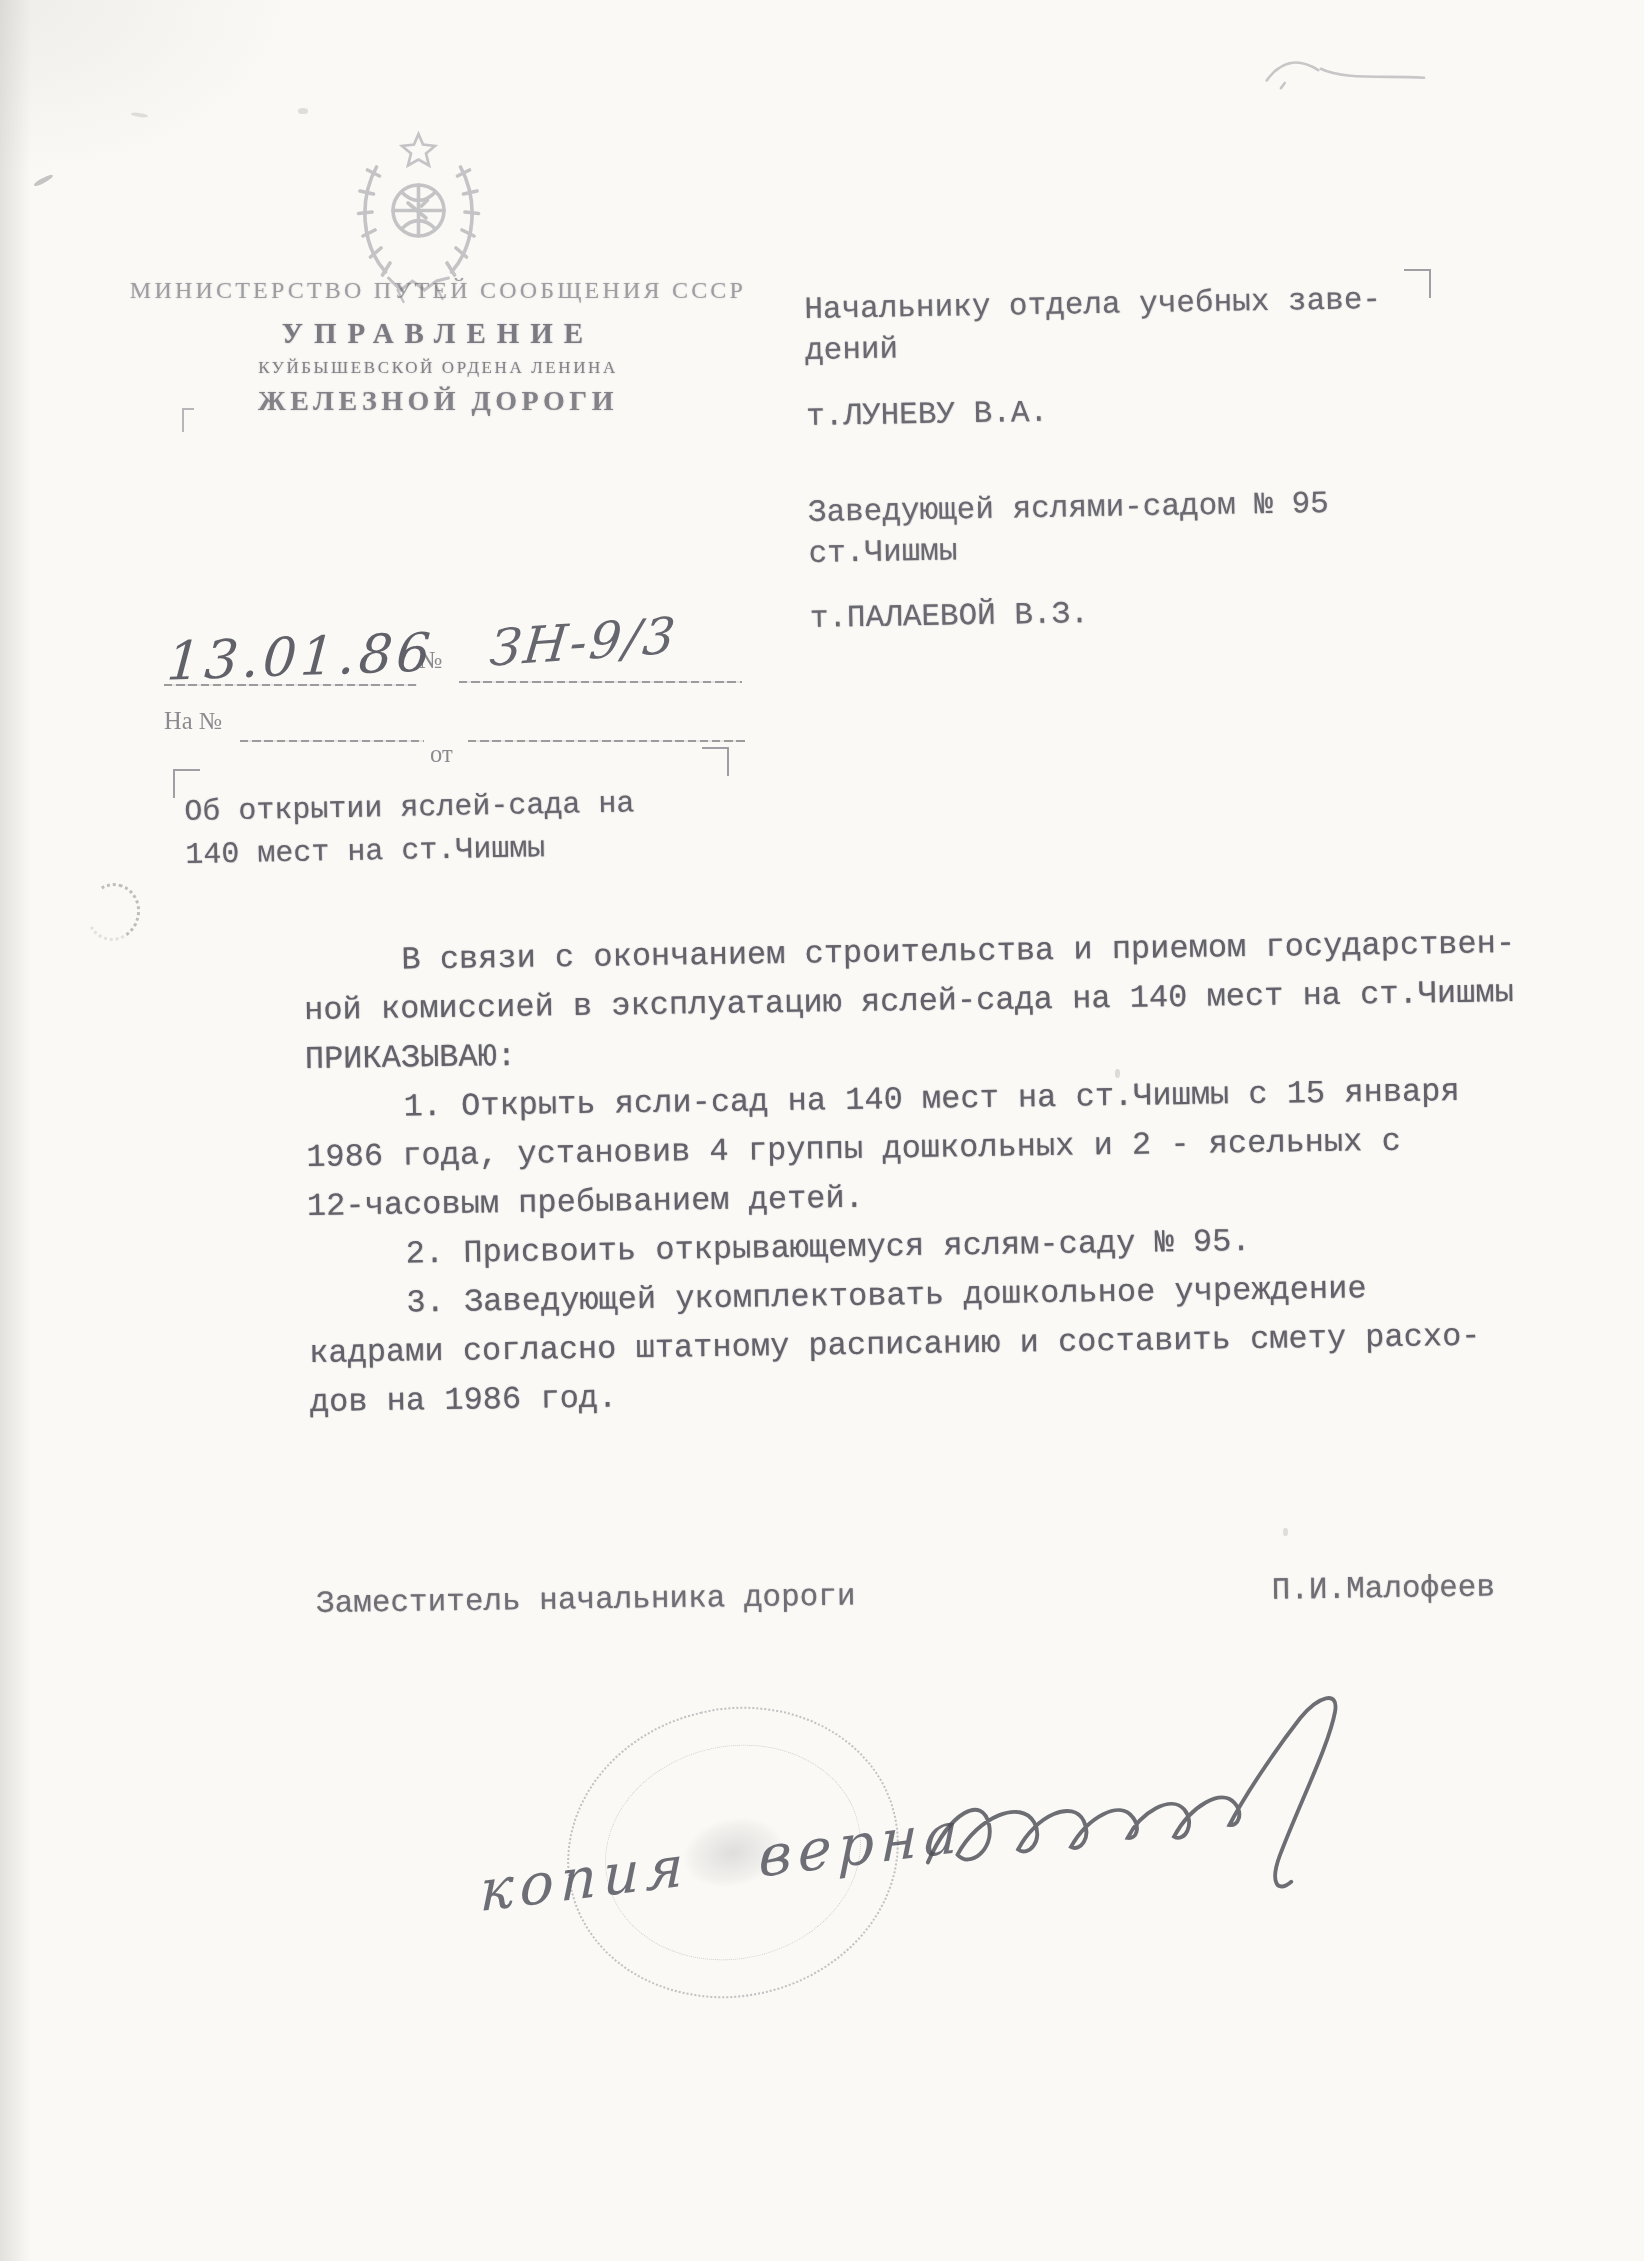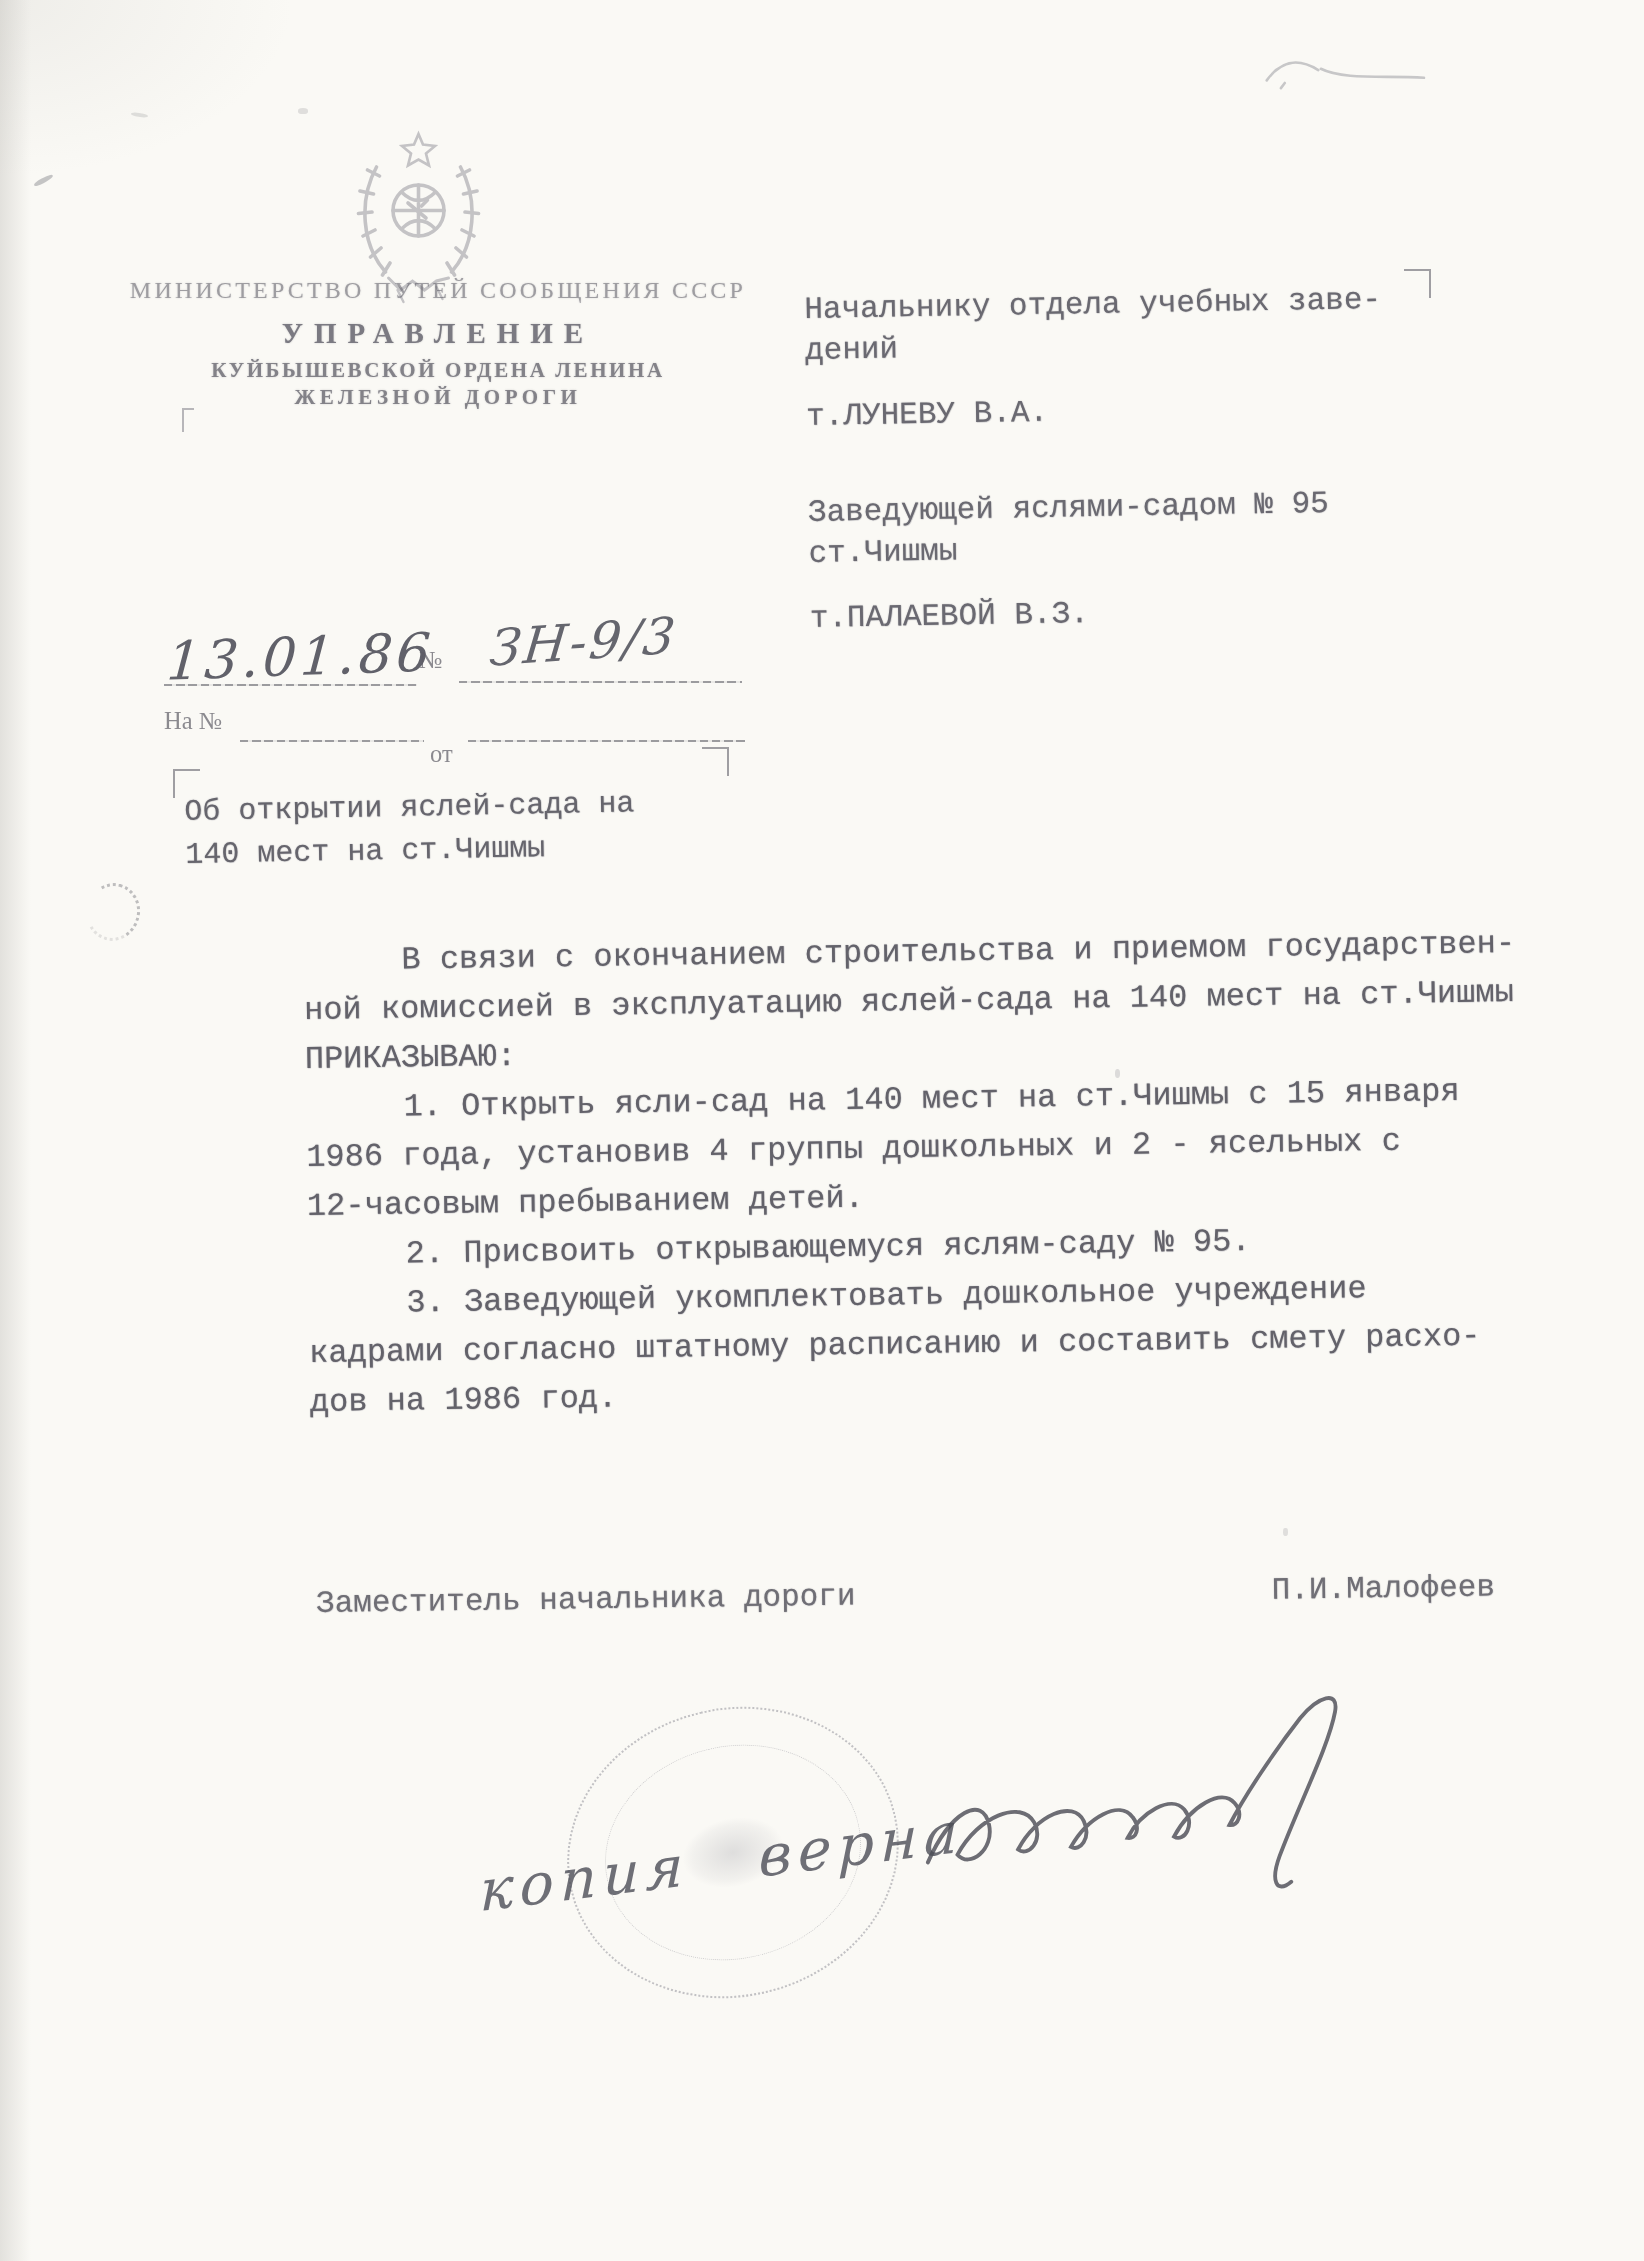--- a/index.html
+++ b/index.html
@@ -17,22 +17,22 @@
       linear-gradient(90deg, rgba(188,186,181,.38), rgba(255,255,255,0) 31px),
       radial-gradient(451px 271px at 0 0, rgba(198,196,191,.22), transparent 65%),
       linear-gradient(270deg, rgba(200,198,194,.12), rgba(255,255,255,0) 19.3px);
   }
   .abs{position:absolute;}
   
   .lh{color:#66656e;text-align:center;
       text-shadow:0 0 1.9px rgba(105,104,112,.45);}
   .lh-ministry{left:116px;top:277px;width:644px;font-size:24px;letter-spacing:3.2px;opacity:.62;}
   .lh-admin{left:116px;top:317px;width:644px;font-size:29px;font-weight:bold;letter-spacing:11px;opacity:.85;font-family:Liberation Serif, serif;}
-  .lh-org1{left:116px;top:358px;width:644px;font-size:21px;font-weight:bold;letter-spacing:2.6px;opacity:.8;text-align:center;}
-  .lh-org2{left:116px;top:385px;width:644px;font-size:21px;font-weight:bold;letter-spacing:4.5px;opacity:.8;}
+  .lh-org1{left:116px;top:358px;width:644px;font-size:17px;font-weight:normal;letter-spacing:2.6px;opacity:.8;text-align:center;}
+  .lh-org2{left:116px;top:385px;width:644px;font-size:28px;font-weight:bold;letter-spacing:4.5px;opacity:.8;}
   .lh-address{left:116px;top:497px;width:644px;font-size:18.7px;line-height:25px;letter-spacing:1.3px;opacity:.72;}
   
   .typed{
     font-family:"Liberation Mono", monospace;
     color:#57565f;
     text-shadow:0 0 1.3px rgba(88,87,97,.5), 0.6px 0.6px 0.6px rgba(125,125,135,.25);
   }
   .body-block{left:303px;top:937px;width:1295px;font-size:32px;line-height:49px;transform:rotate(-0.85deg);transform-origin:left top;opacity:.92;}
   .body-line.indent{text-indent:98px;}
   .subject-block{left:184px;top:791px;font-size:30px;line-height:43px;transform:rotate(-1.1deg);transform-origin:left top;opacity:.9;}

